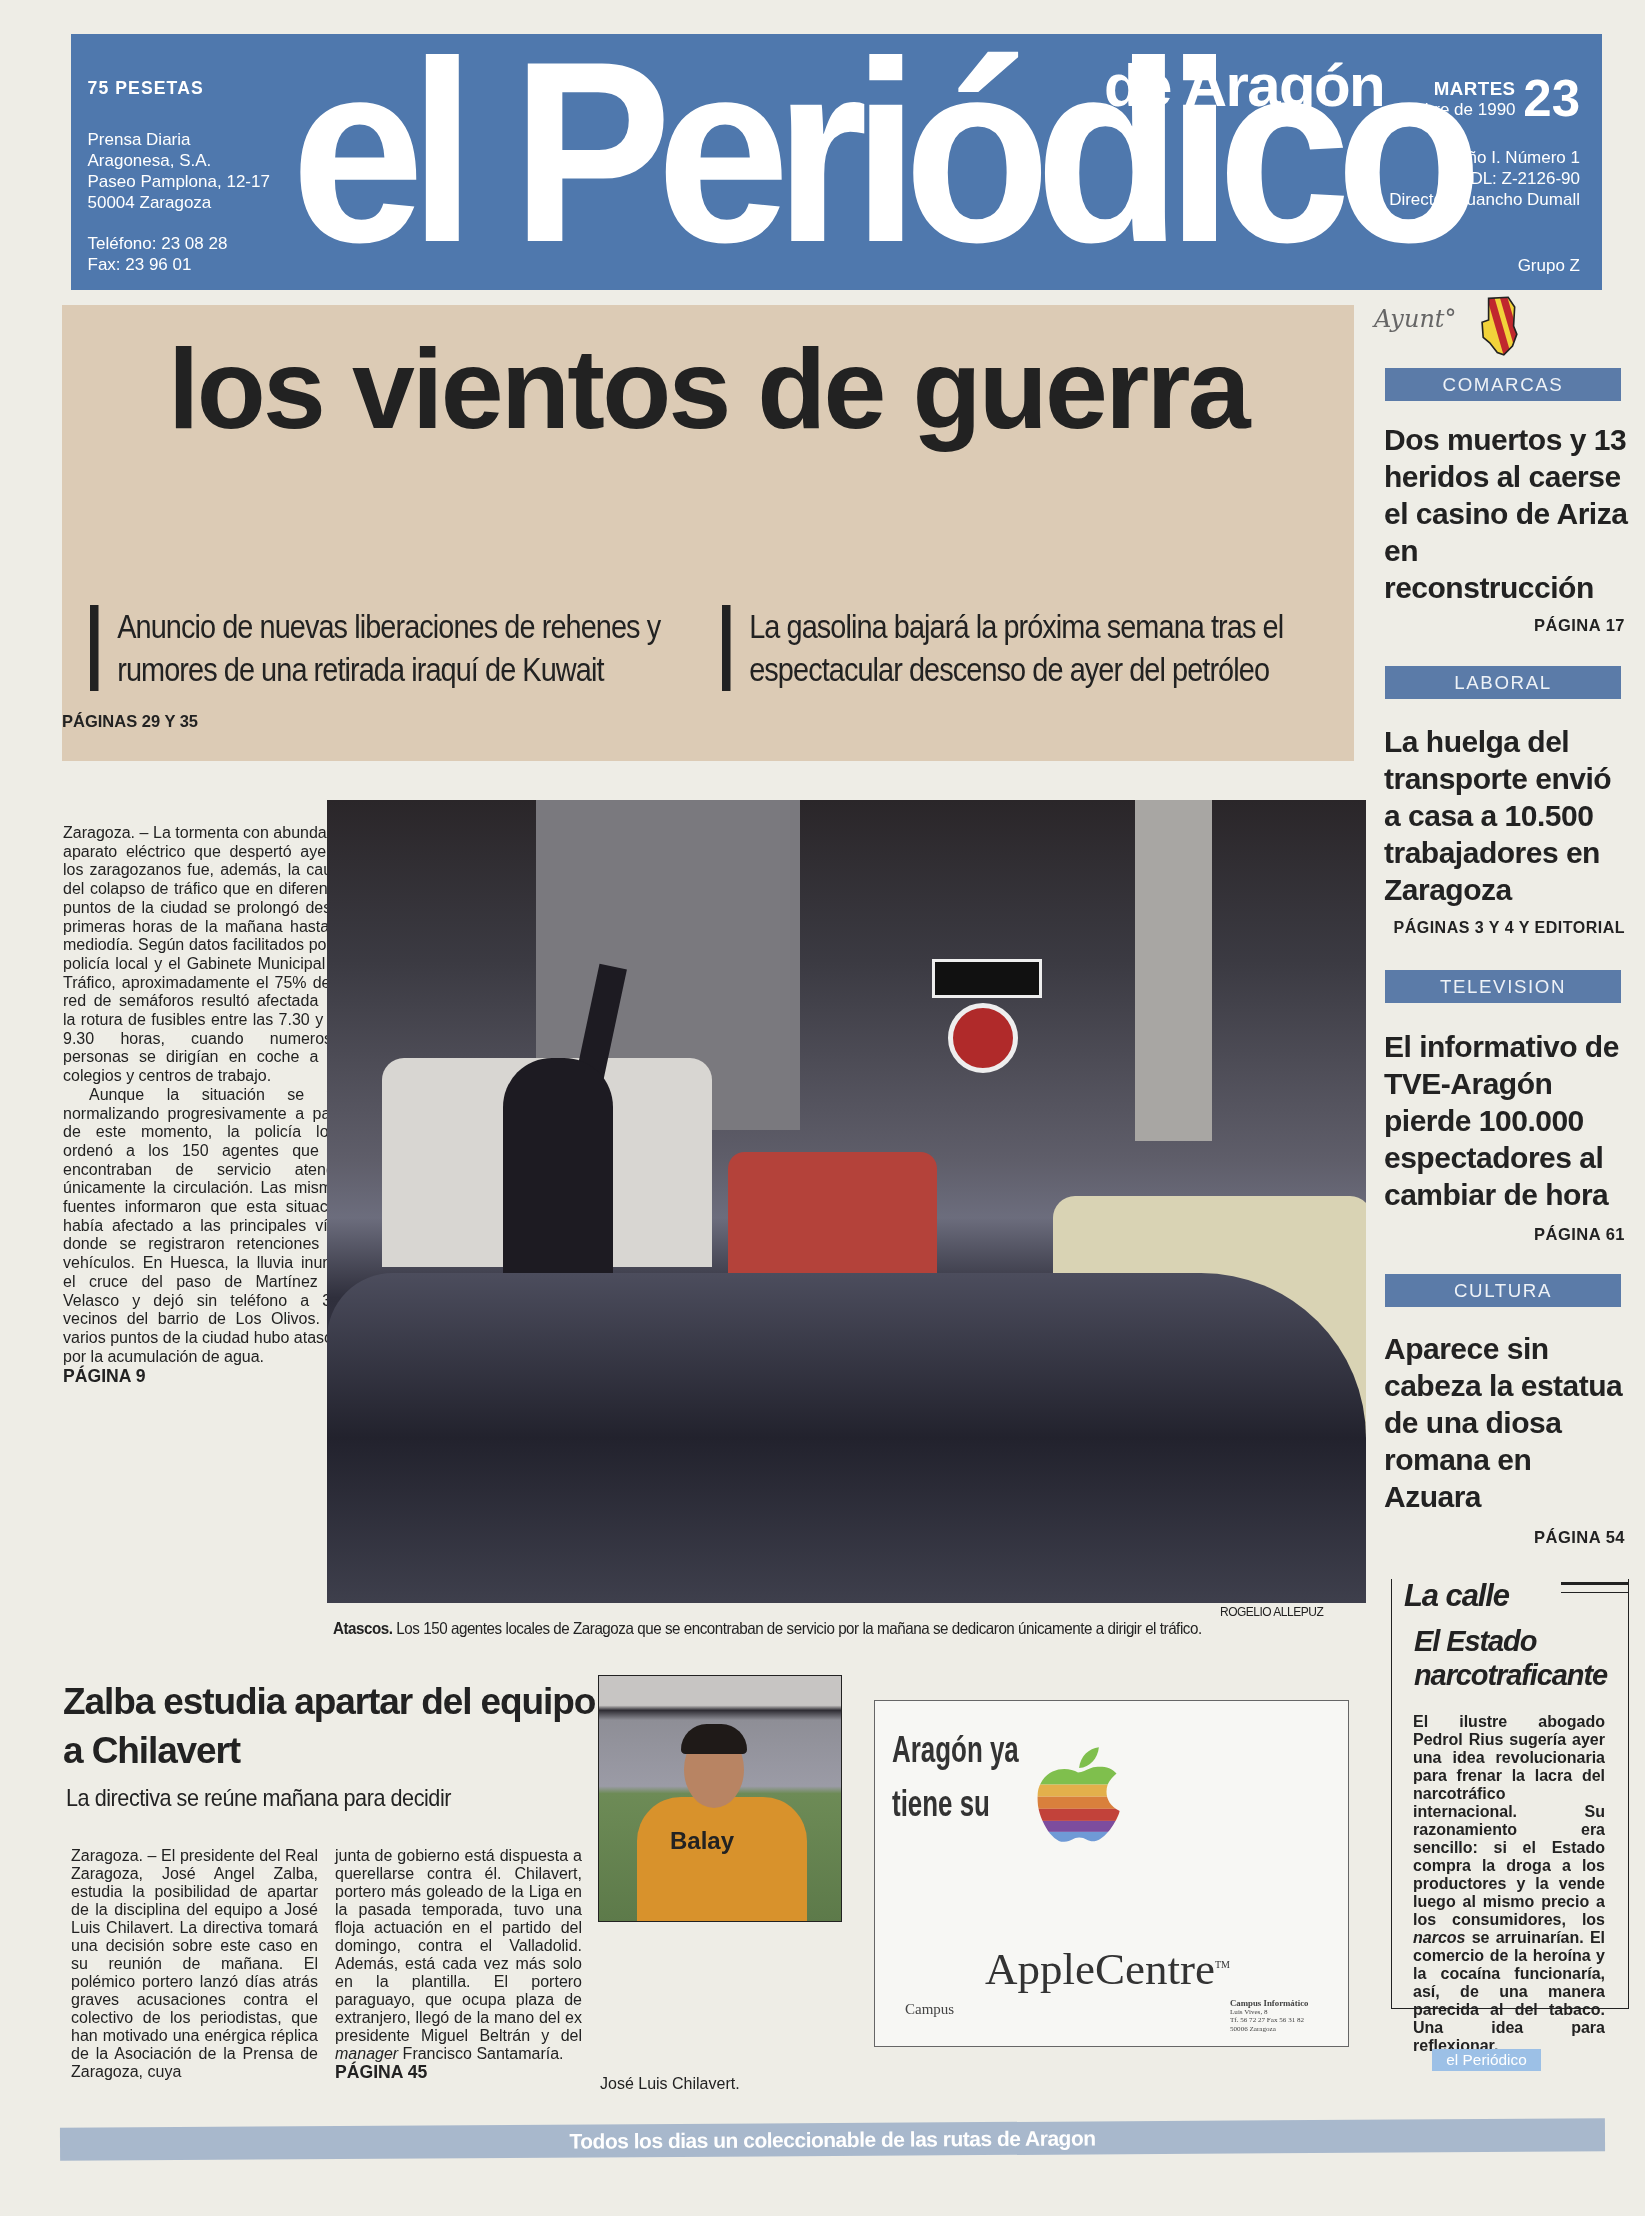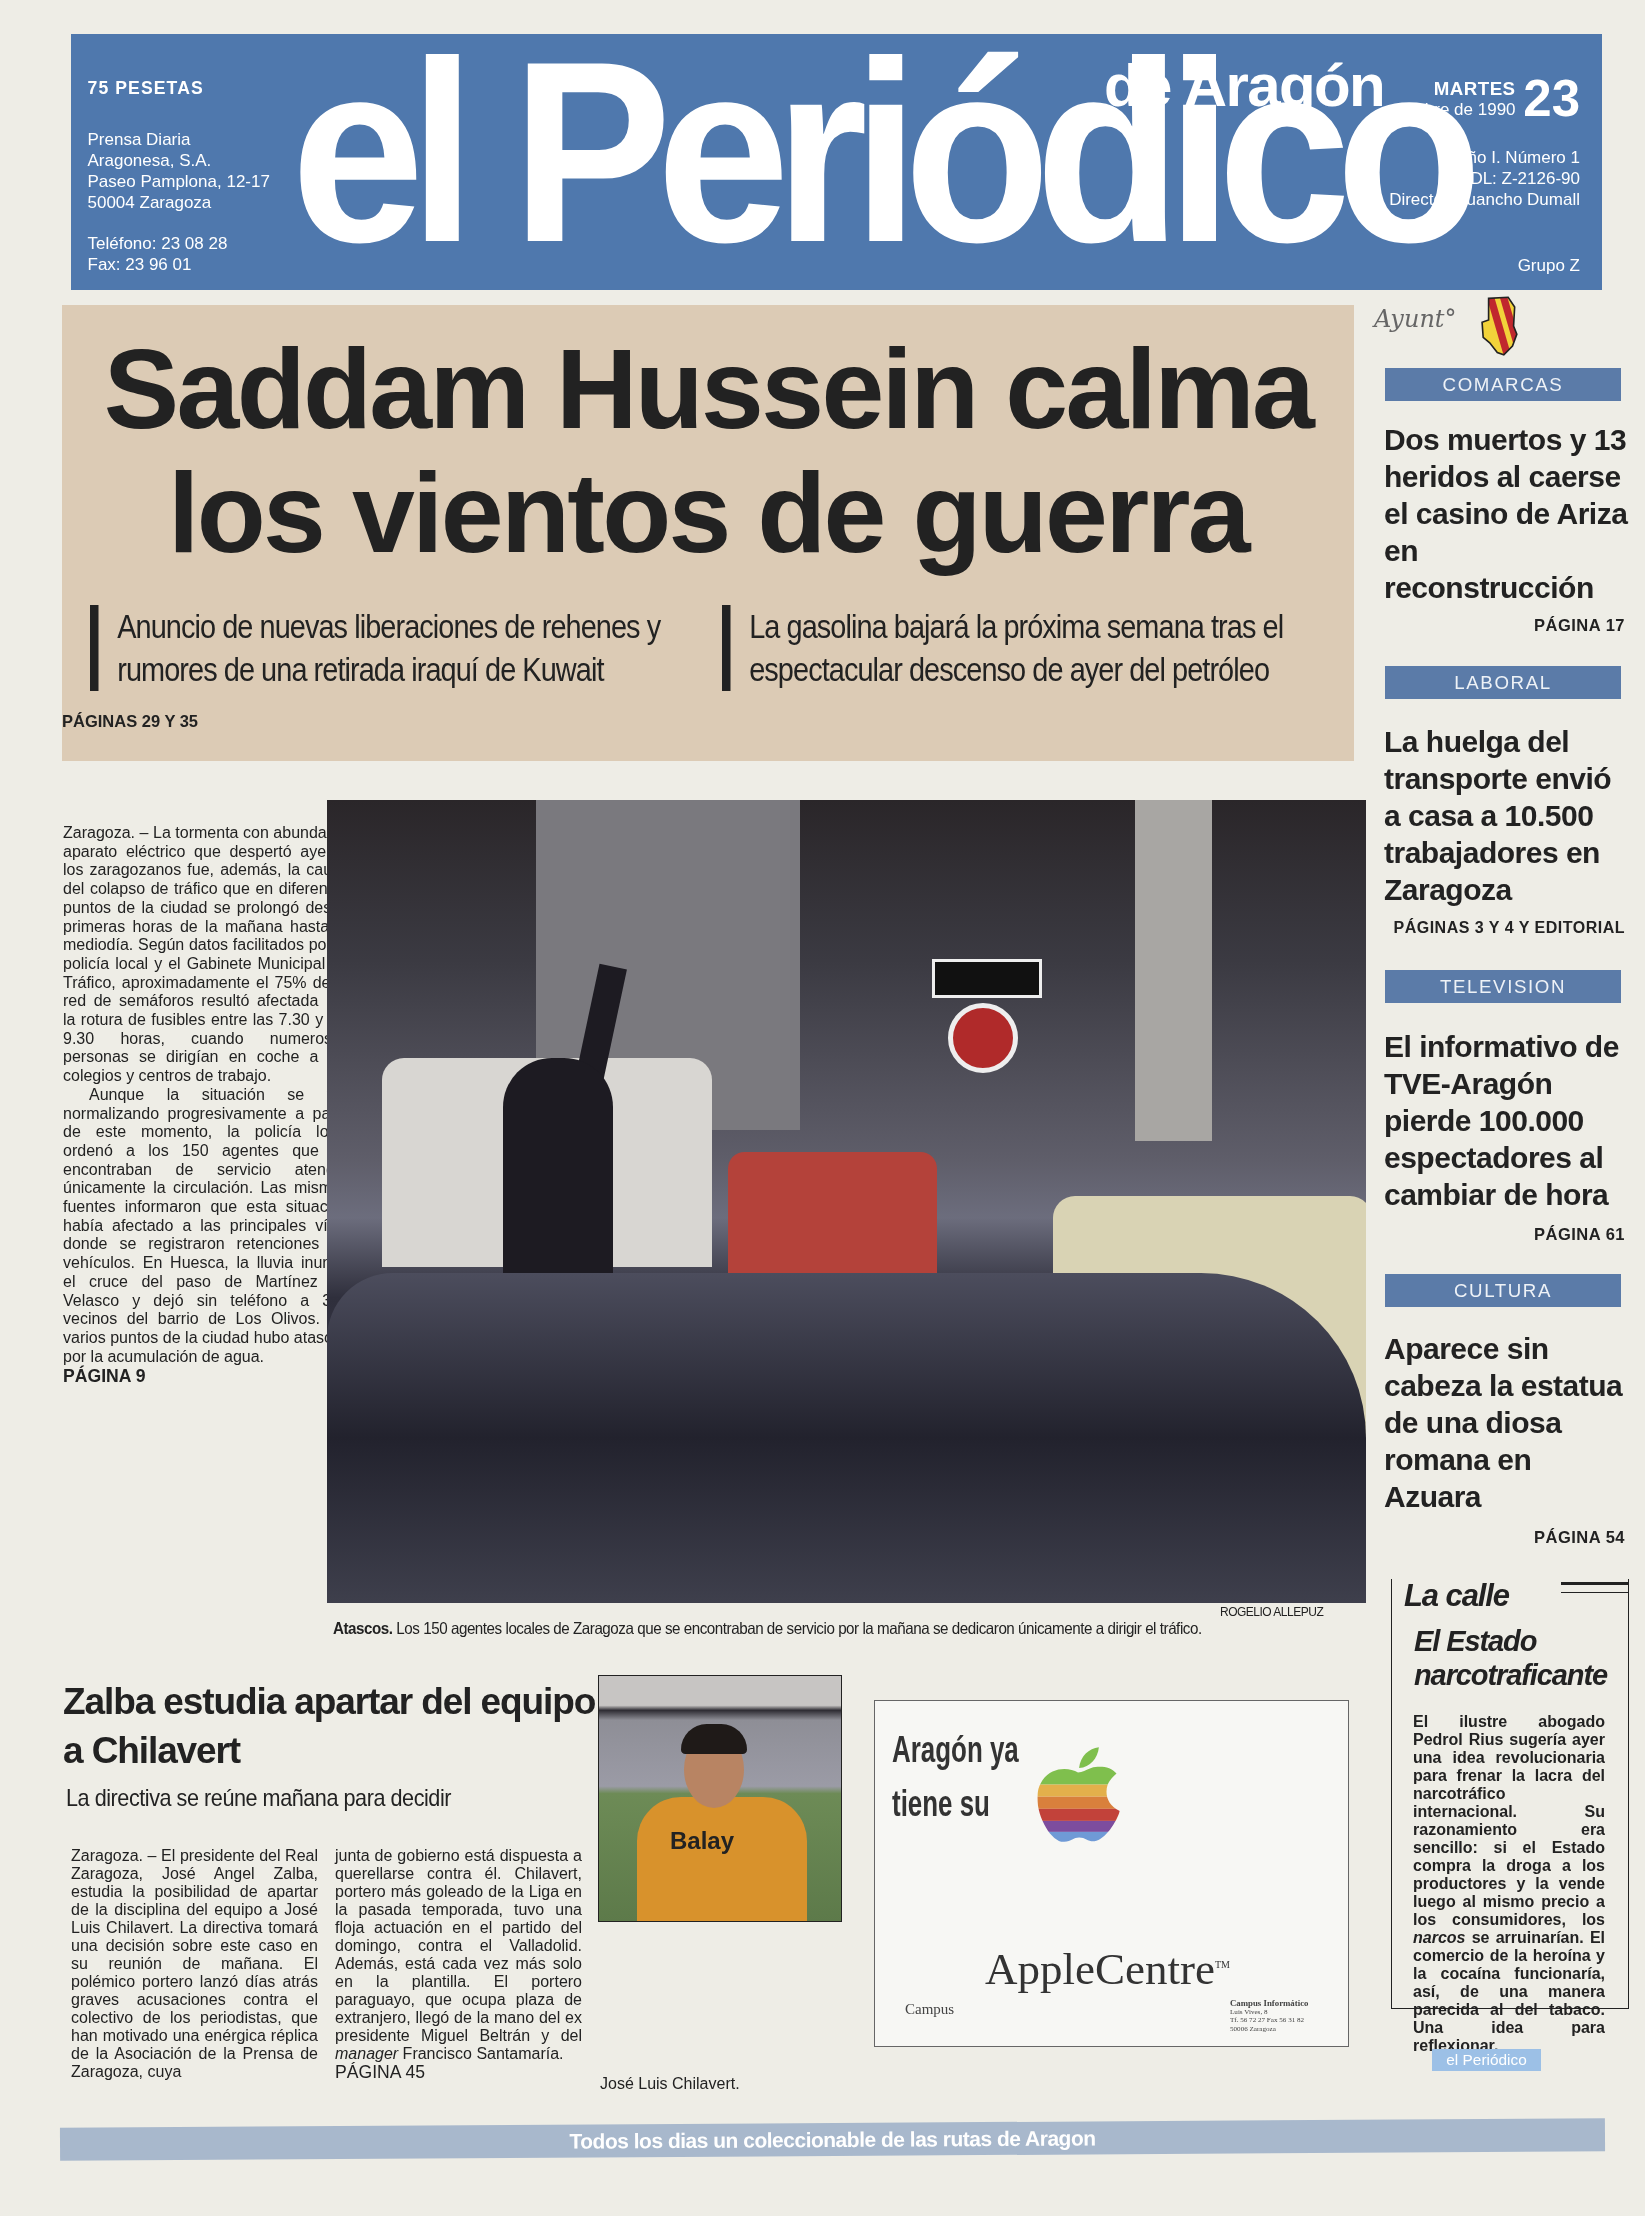--- a/index.html
+++ b/index.html
@@ -57,21 +57,21 @@
   #calle-rule{left:1561px;top:1582px;width:67px;height:6.6px;border-top:3.3px solid #222;border-bottom:1.1px solid #222;}
   #calle-sub{left:1414px;top:1624px;font-size:29px;font-weight:700;font-style:italic;line-height:34px;letter-spacing:-1.1px;}
   #calle-body{left:1413px;top:1713px;width:192px;font-size:16px;font-weight:700;line-height:18px;text-align:justify;}
   #calle-tag{left:1432px;top:2049px;background:#9cc0e6;color:#fff;font-size:15.4px;padding:2.2px 14.3px;}
   
   #zalba-head{left:63px;top:1677px;width:539px;font-size:37px;font-weight:700;line-height:49px;letter-spacing:-1.1px;}
   #zalba-deck{left:66px;top:1784px;font-size:24px;letter-spacing:-0.5px;transform:scaleX(0.9);transform-origin:left top;}
   .zcol{top:1847px;width:247px;font-size:16px;line-height:18px;text-align:justify;}
   #zcol1{left:71px;}
   #zcol2{left:335px;}
-  #zcol2 .pg{font-weight:400;font-size:17.6px;}
+  #zcol2 .pg{font-weight:700;font-size:17.6px;}
   
   #chila{left:598px;top:1675px;width:242px;height:245px;background:linear-gradient(180deg,#c7c5c3 0%,#c7c5c3 12%,#2e2c33 14%,#8e8e96 18%,#9b9ba6 45%,#6d8b56 48%,#5d7a4a 100%);border:1.1px solid #222;overflow:hidden;}
   #chila .body{position:absolute;left:38px;top:121px;width:170px;height:143px;background:#d8922c;border-radius:44px 44px 0 0;}
   #chila .head{position:absolute;left:85px;top:55px;width:60px;height:77px;background:#b88463;border-radius:50%;}
   #chila .hair{position:absolute;left:82px;top:48px;width:66px;height:30px;background:#1f1a18;border-radius:33px 33px 5.5px 5.5px;}
   #chila .brand{position:absolute;left:71px;top:151px;font-size:24px;font-weight:700;color:#222;}
   #chila-cap{left:600px;top:2075px;font-size:16px;}
   
   #ad{left:874px;top:1700px;width:473px;height:345px;background:#f7f7f4;border:1.1px solid #666;}
   #ad-head{left:16.5px;top:22px;font-size:36px;font-weight:700;line-height:54px;color:#333;transform:scaleX(0.72);transform-origin:left top;}
@@ -112,21 +112,20 @@
       <div>Año I. Número 1</div>
       <div>DL: Z-2126-90</div>
       <div>Director: Juancho Dumall</div>
     </div>
     <div class="grp">Grupo Z</div>
   </div>
 </div>
 
 <div id="lead" class="abs">
   <div id="lead-title" class="abs">
-    <div>Saddam Hussein calma</div>
     <div>los vientos de guerra</div>
   </div>
   <div id="deck1" class="abs deck">Anuncio de nuevas liberaciones de rehenes y rumores de una retirada iraquí de Kuwait</div>
   <div id="deck2" class="abs deck">La gasolina bajará la próxima semana tras el espectacular descenso de ayer del petróleo</div>
   <div id="lead-pages" class="abs">PÁGINAS 29 Y 35</div>
 </div>
 
 <div id="storm" class="abs">
   <p>Zaragoza. – La tormenta con abundante aparato eléctrico que despertó ayer a los zaragozanos fue, además, la causa del colapso de tráfico que en diferentes puntos de la ciudad se prolongó desde primeras horas de la mañana hasta el mediodía. Según datos facilitados por la policía local y el Gabinete Municipal de Tráfico, aproximadamente el 75% de la red de semáforos resultó afectada por la rotura de fusibles entre las 7.30 y las 9.30 horas, cuando numerosas personas se dirigían en coche a los colegios y centros de trabajo.</p>
   <p class="cont">Aunque la situación se fue normalizando progresivamente a partir de este momento, la policía local ordenó a los 150 agentes que se encontraban de servicio atender únicamente la circulación. Las mismas fuentes informaron que esta situación había afectado a las principales vías, donde se registraron retenciones de vehículos. En Huesca, la lluvia inundó el cruce del paso de Martínez de Velasco y dejó sin teléfono a 300 vecinos del barrio de Los Olivos. En varios puntos de la ciudad hubo atascos por la acumulación de agua.</p>

